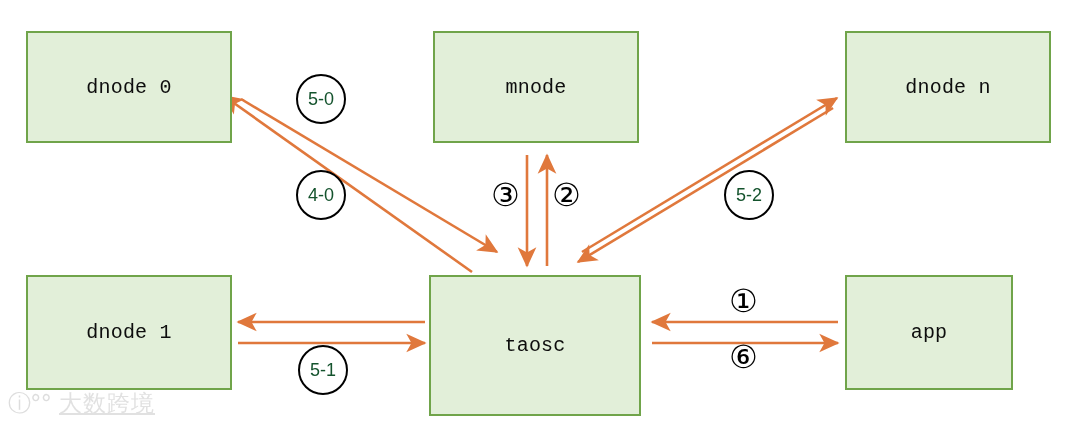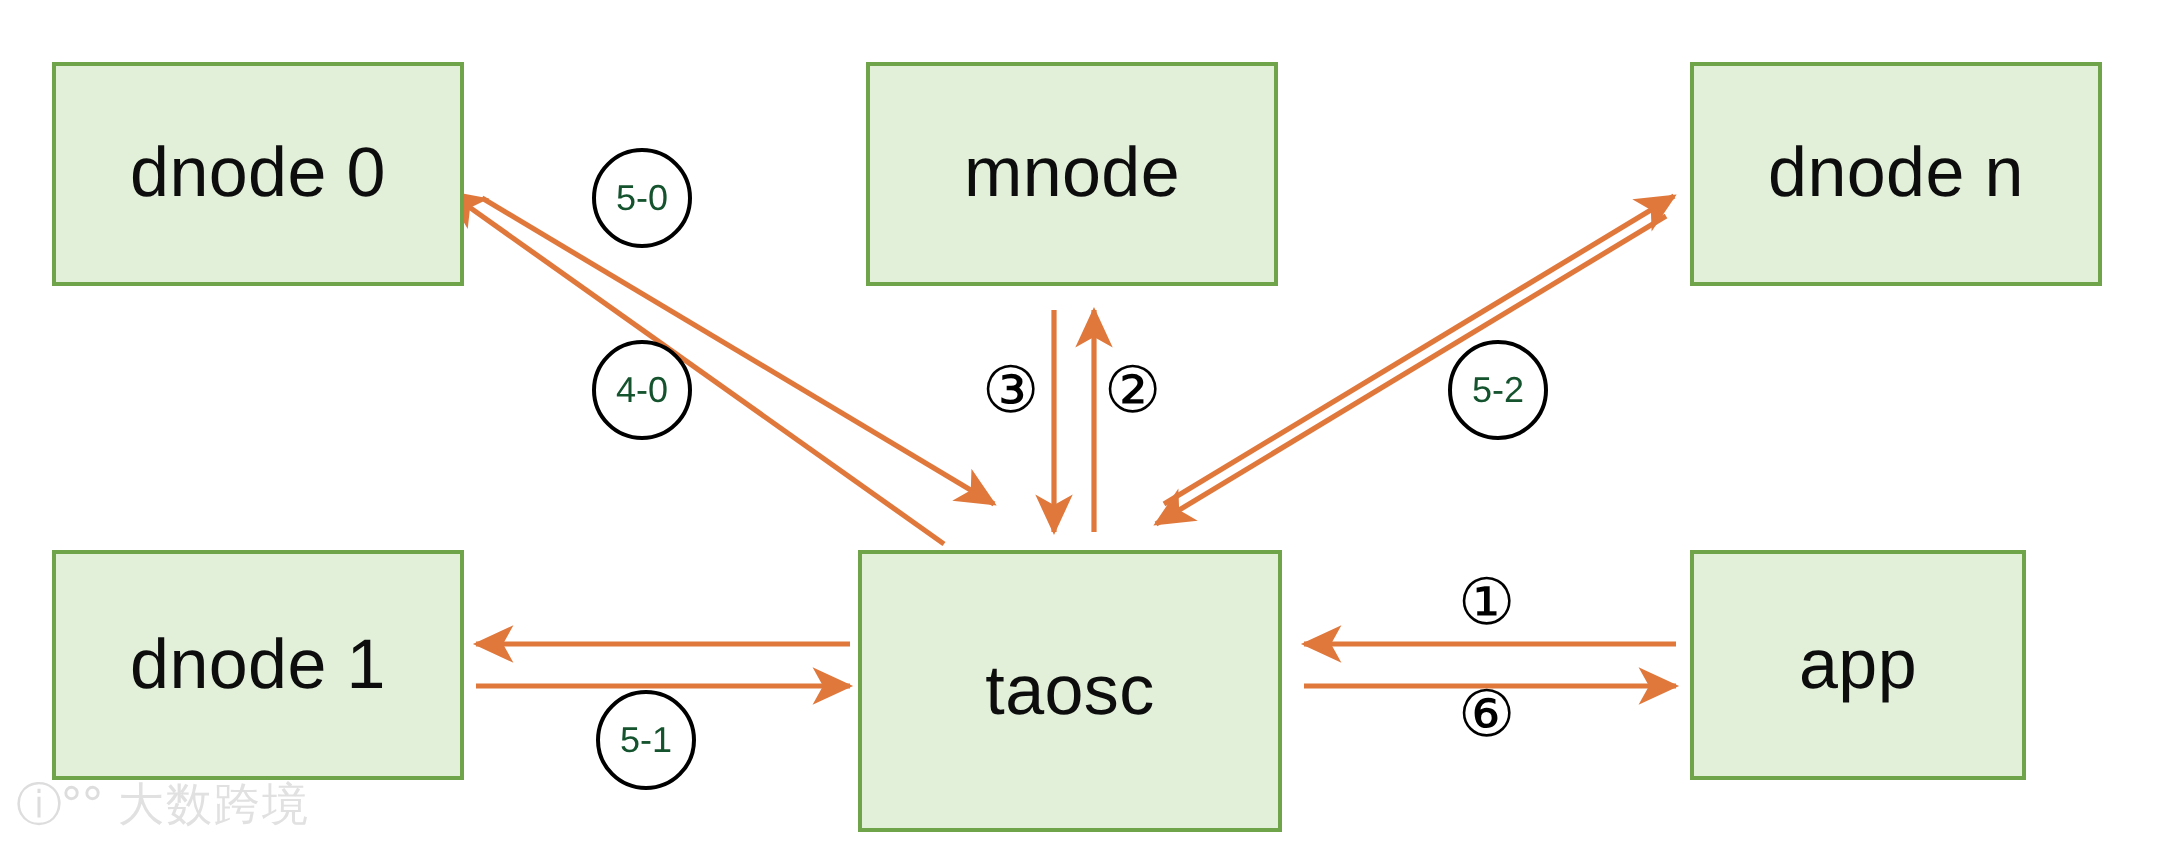--- a/index.html
+++ b/index.html
@@ -18,22 +18,22 @@
   .node-box {
     position: absolute;
     box-sizing: border-box;
     background: #e2efd9;
     border: 2px solid #70a44a;
     display: flex;
     align-items: center;
     justify-content: center;
   }
   .node-label {
-    font-family: Liberation Sans, sans-serif;
-    font-size: 35px;
+    font-family: Liberation Mono, monospace;
+    font-size: 20px;
     color: #0d0d0d;
     letter-spacing: 0.2px;
     white-space: nowrap;
   }
   #node-dnode0 { left: 26px;  top: 31px;  width: 206px; height: 112px; }
   #node-mnode  { left: 433px; top: 31px;  width: 206px; height: 112px; justify-content: center; }
   #node-dnoden { left: 845px; top: 31px;  width: 206px; height: 112px; align-items: center; }
   #node-dnode1 { left: 26px;  top: 275px; width: 206px; height: 115px; }
   #node-taosc  { left: 429px; top: 275px; width: 212px; height: 141px; }
   #node-app    { left: 845px; top: 275px; width: 168px; height: 115px; }
@@ -103,20 +103,21 @@
     color: #d8d8d8;
     line-height: 1;
     letter-spacing: -1px;
   }
   #watermark .wm-text {
     font-family: "DejaVu Sans", sans-serif;
     font-size: 23px;
     color: #dcdcdc;
     line-height: 1;
     letter-spacing: 1px;
+    text-decoration: underline;
   }
 </style>
 </head>
 <body>
 
 <div id="canvas">
 
   <svg id="arrow-layer" viewBox="0 0 1080 425" width="1080" height="425">
     <defs>
       <marker id="ah" markerWidth="9" markerHeight="9" refX="7.6" refY="4.5" orient="auto" markerUnits="strokeWidth">

